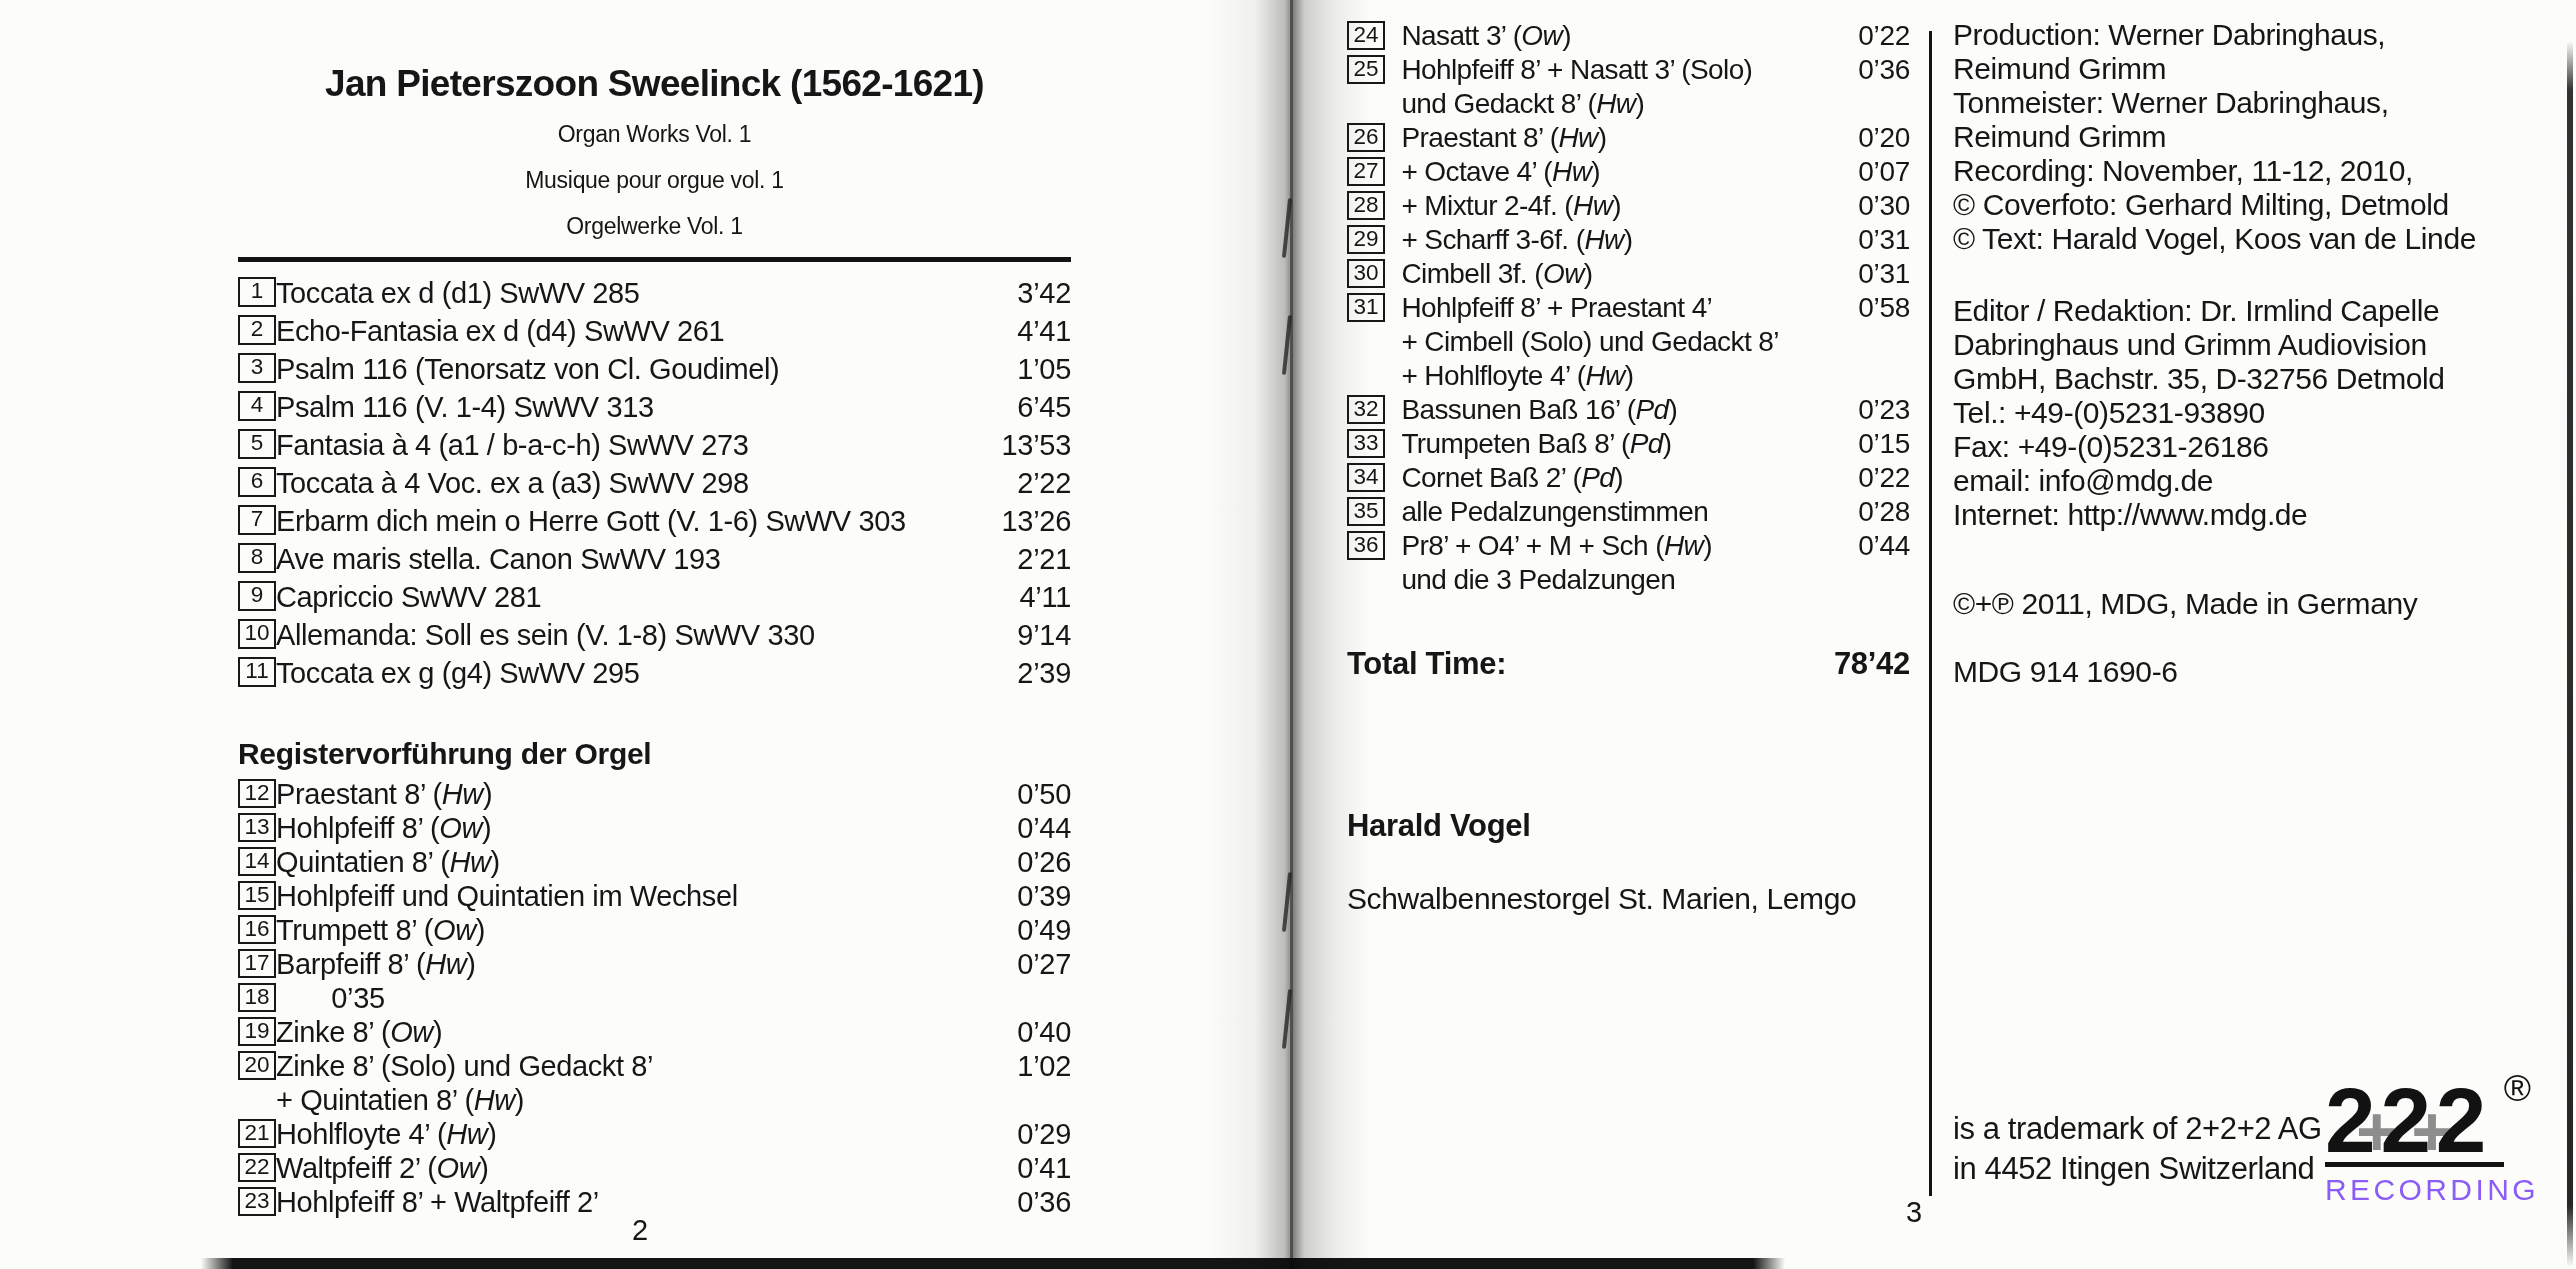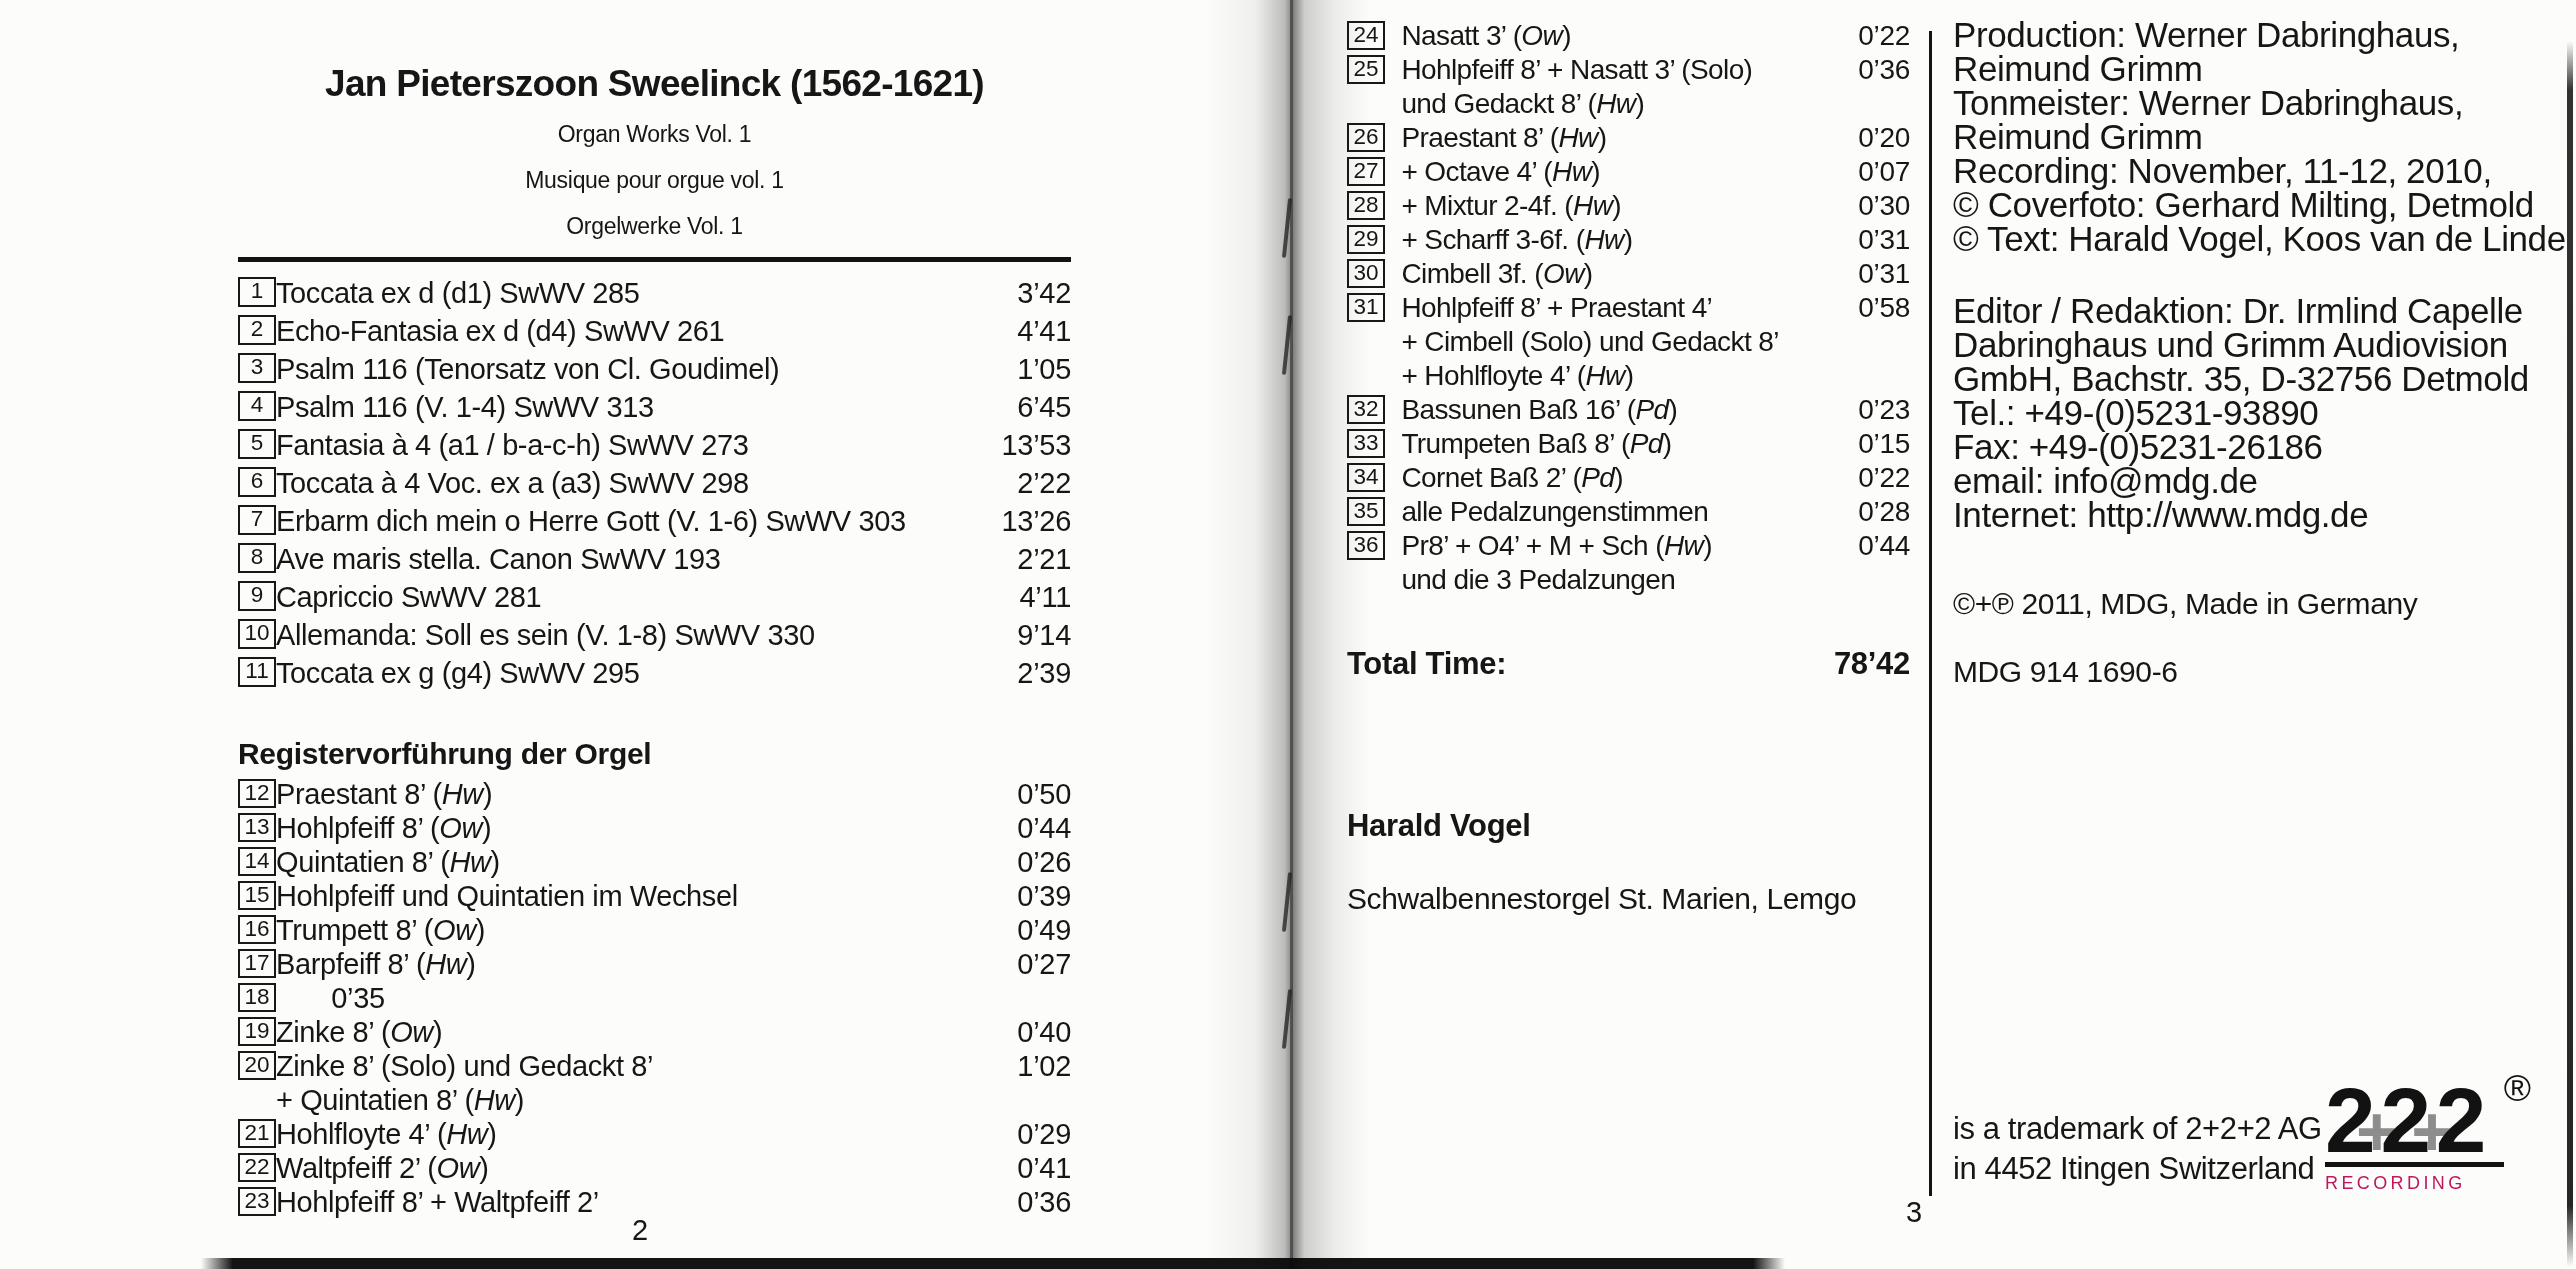--- a/index.html
+++ b/index.html
@@ -79,21 +79,21 @@
   
   .total-row{
     position:absolute;left:1347px;top:646px;width:563px;
     display:flex;font-size:31px;font-weight:bold;line-height:35px;letter-spacing:-0.3px;
   }
   .total-label{flex:1 1 auto;}
   .total-value{flex:0 0 auto;text-align:right;}
   .performer{position:absolute;left:1347px;top:808px;font-size:31px;font-weight:bold;letter-spacing:-0.3px;}
   .instrument{position:absolute;left:1347px;top:882px;font-size:30px;letter-spacing:-0.4px;}
   
-  .credits{position:absolute;left:1953px;width:617px;font-size:35px;letter-spacing:-0.4px;}
+  .credits{position:absolute;left:1953px;width:617px;font-size:30px;letter-spacing:-0.4px;}
   .credits .line{line-height:34px;white-space:nowrap;}
   .credits-production{top:17.7px;}
   .credits-editor{top:294px;}
   .copyright-line{position:absolute;left:1953px;top:587px;font-size:30px;line-height:34px;letter-spacing:-0.4px;white-space:nowrap;}
   .catalog-number{position:absolute;left:1953px;top:655px;font-size:30px;line-height:34px;letter-spacing:-0.4px;}
   
   .trademark-note{position:absolute;left:1953px;top:1109px;width:382px;font-size:31px;letter-spacing:-0.4px;}
   .trademark-note .line{line-height:40px;white-space:nowrap;}
   .recording-logo{position:absolute;left:2325px;top:1085px;width:225px;}
   .logo-digits{position:relative;display:flex;align-items:flex-start;width:179px;}
@@ -104,21 +104,21 @@
   .logo-plus{
     position:relative;z-index:1;top:19px;
     font-size:71px;font-weight:bold;line-height:55px;color:#8d8d8d;
     margin:0 -17px;
   }
   .logo-reg{
     position:absolute;right:-27px;top:-15px;z-index:3;
     font-size:37px;line-height:37px;color:#121212;
   }
   .logo-rule{width:179px;height:5.5px;background:#121212;margin-top:5.5px;}
-  .logo-caption{font-size:18px;letter-spacing:3.4px;margin-top:5.5px;color:#be185d;}
+  .logo-caption{font-size:30px;letter-spacing:3.4px;margin-top:5.5px;color:#8b5cf6;}
   
   .page-number{position:absolute;font-size:29px;}
   .pn-2{left:632px;top:1214px;}
   .pn-3{left:1906px;top:1196px;}
 </style>
 </head>
 <body>
 
 <div class="scan">
 

